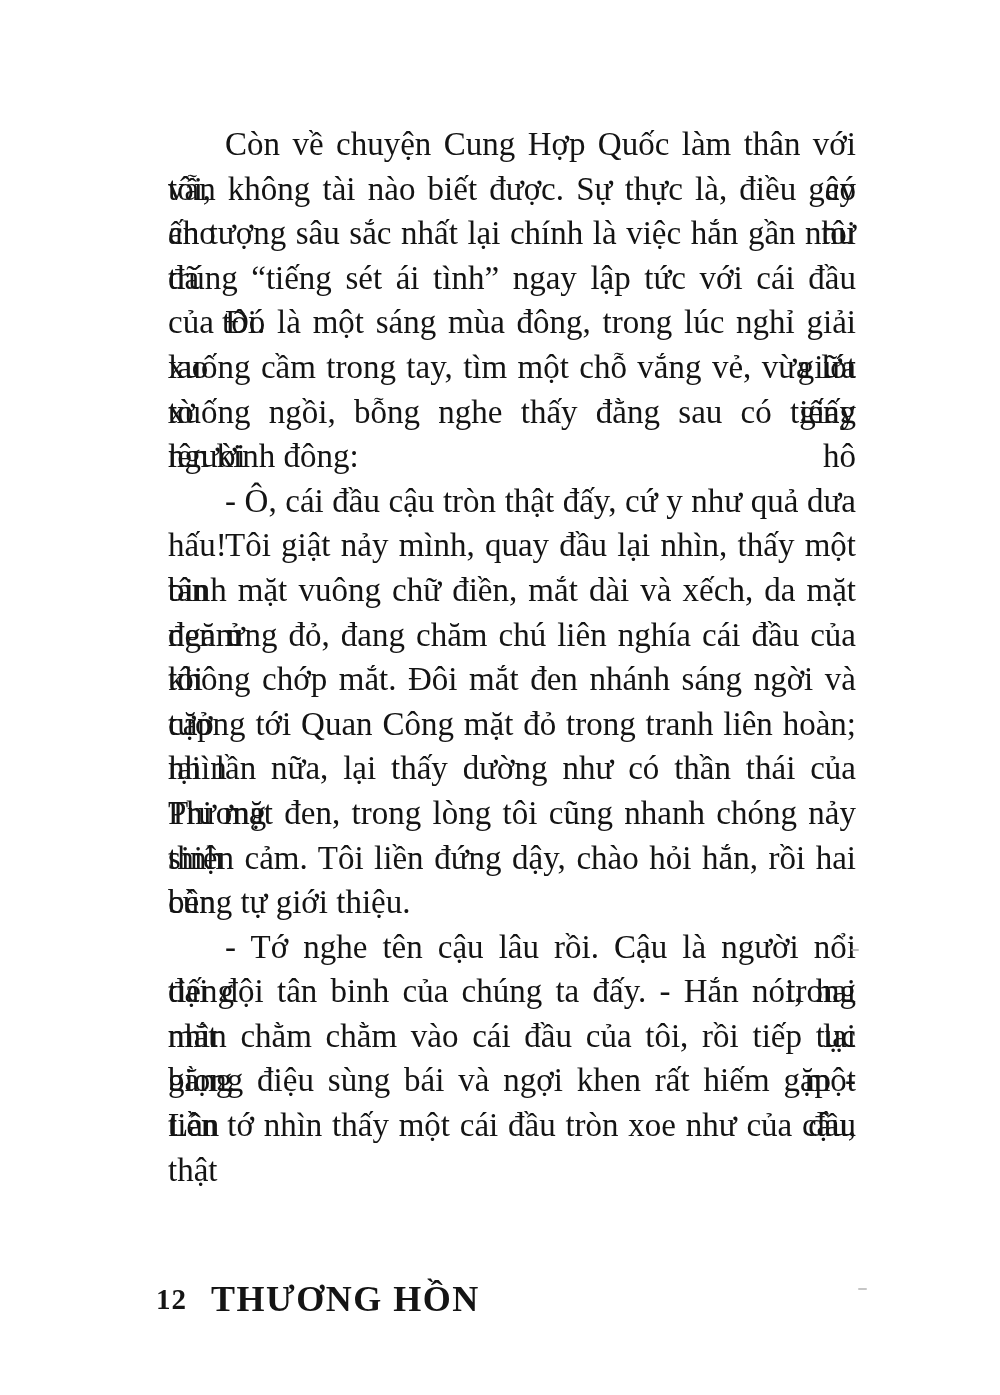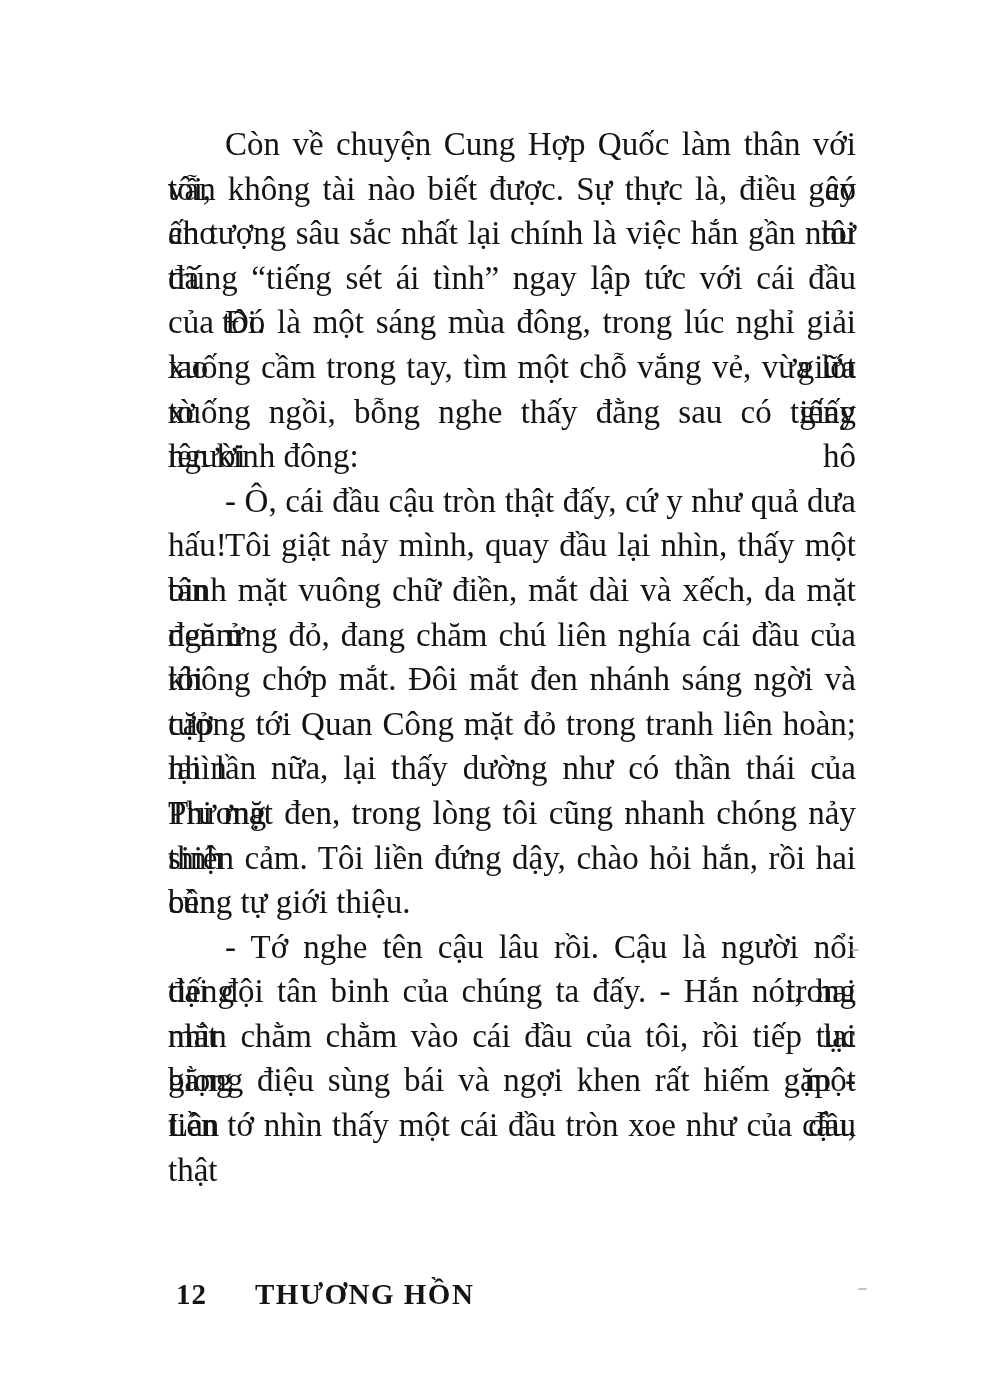--- a/index.html
+++ b/index.html
@@ -29,33 +29,33 @@
     text-align: justify;
     text-align-last: justify;
     white-space: normal;
     height: 44.6px;
     overflow: visible;
   }
   .line.last { text-align-last: left; }
   .line.first { text-indent: 57px; }
   .footer {
     position: absolute;
-    left: 176px;
+    left: 156px;
     top: 1278px;
     display: flex;
     align-items: center;
-    gap: 48px;
+    gap: 24px;
   }
   .page-number {
     font-size: 29px;
     font-weight: bold;
     letter-spacing: 1px;
   }
   .running-title {
-    font-size: 29px;
+    font-size: 36px;
     font-weight: bold;
     letter-spacing: 1.5px;
   }
   .speckle {
     position: absolute;
     background: #b9b9b9;
     border-radius: 1px;
   }
   .speckle-1 { left: 851px; top: 949px; width: 8px; height: 2px; }
   .speckle-2 { left: 858px; top: 1288px; width: 9px; height: 2px; background: #c6c6c6; }

